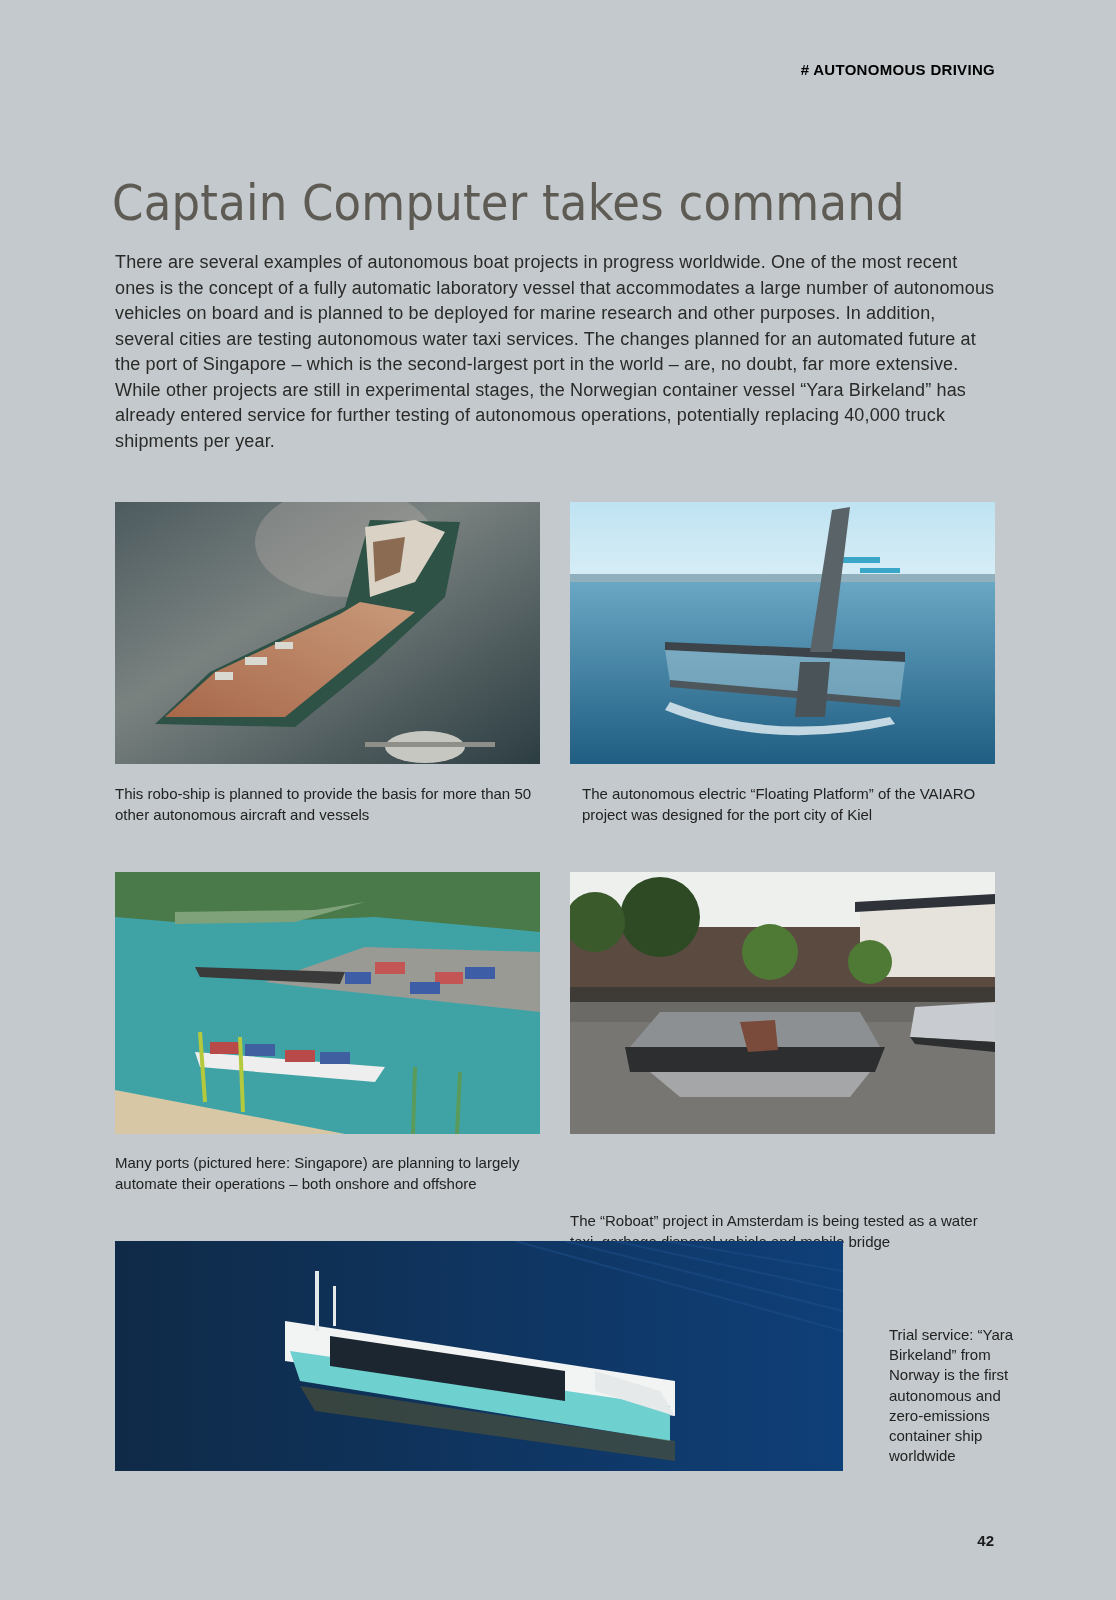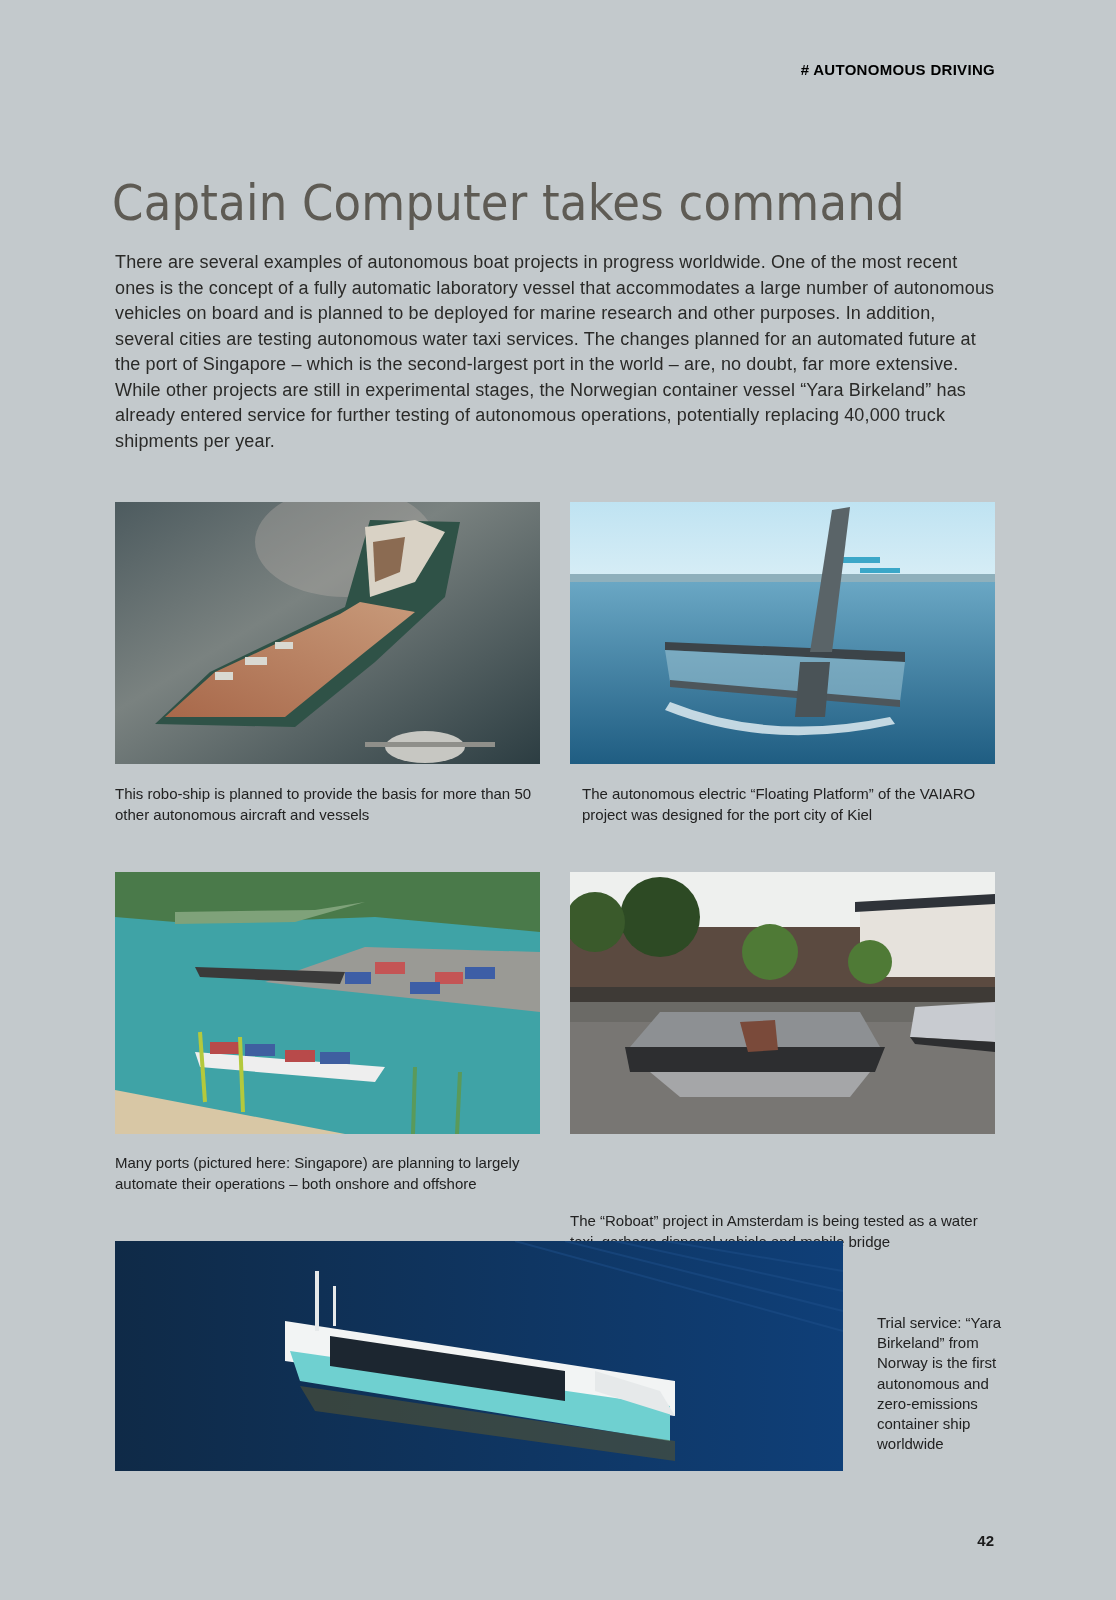--- a/index.html
+++ b/index.html
@@ -29,21 +29,21 @@
       font-size: 18px; line-height: 25.5px; color: #2a2a28;
       letter-spacing: 0.15px;
     }
     .figure { position: absolute; margin: 0; }
     .photo { position: absolute; overflow: hidden; }
     .caption {
       position: absolute; margin: 0;
       font-size: 15px; line-height: 20.5px; color: #222;
     }
     .side-caption {
-      position: absolute; margin: 4px;
+      position: absolute; margin: 16px;
       font-size: 15px; line-height: 20.2px; color: #222;
       width: 130px;
     }
     .page-number {
       position: absolute; right: 122px; top: 1532px;
       font-size: 15px; font-weight: bold; color: #1b1b1b;
     }
     svg { display: block; }
   </style>
 </head>

